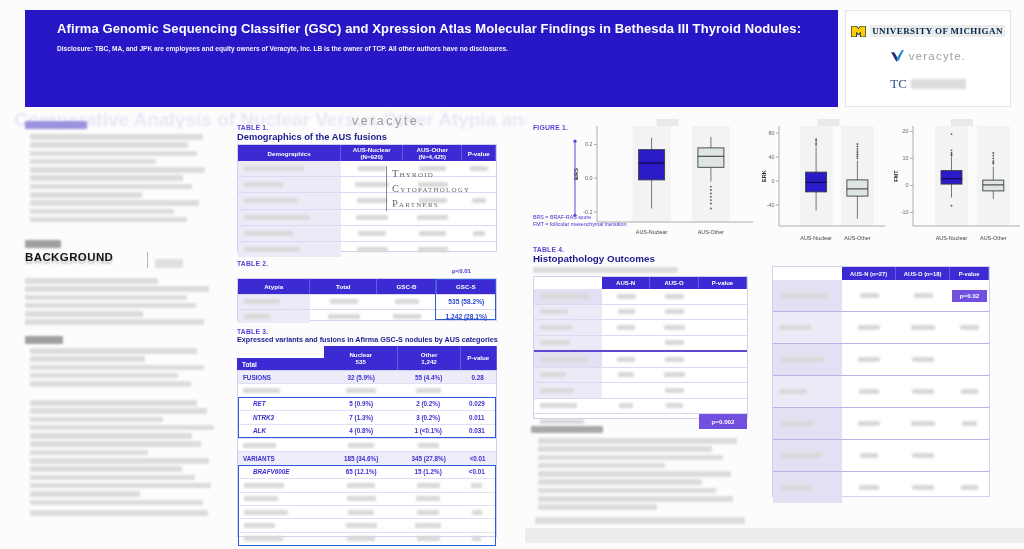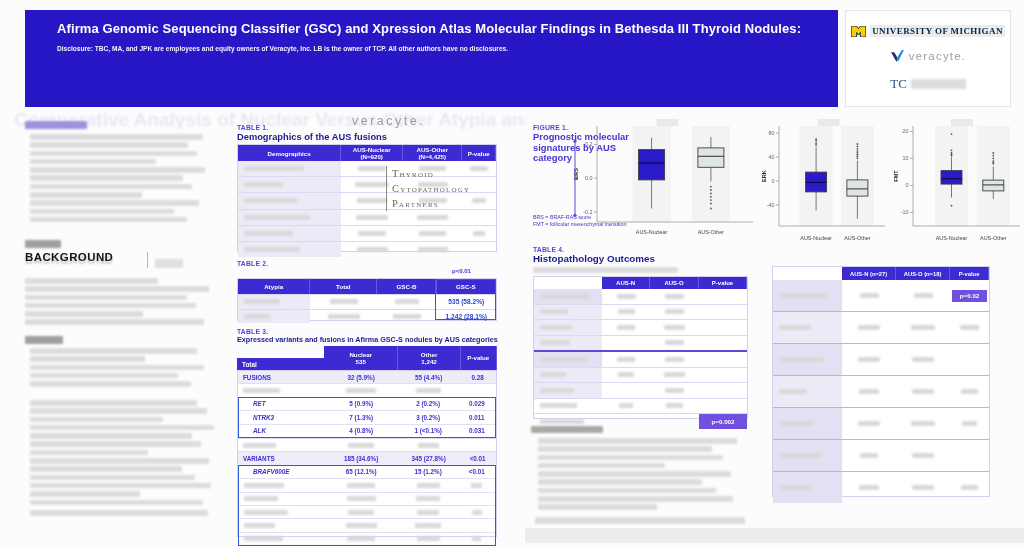--- a/index.html
+++ b/index.html
@@ -438,25 +438,20 @@
             </div>
             <div class="t3val cb">
               <span class="chip" style="width: 25%;"></span>
             </div>
           </div>
       </div>
     </div>
   </div>
 
   <div class="abs tlabel" style="left:533px;top:124px">FIGURE 1.</div>
-  <div class="abs ftitle" style="left:533px;top:132px;width:98px">
-    <div>Prognostic molecular</div>
-    <div>signatures by AUS</div>
-    <div>category</div>
-  </div>
   <div class="abs fnote" style="left:533px;top:214px">
     <div>BRS = BRAF-RAS score</div>
     <div>FMT = follicular mesenchymal transition</div>
   </div>
   <div id="plot-brs" class="abs" style="left:571px;top:118px;width:190px;height:120px"><svg width="190" height="120" viewBox="0 0 190 120">
         <rect x="61.6" y="8" width="38" height="96.0" fill="#f0f0f0" opacity="0.7"></rect>
         <rect x="120.9" y="8" width="38" height="96.0" fill="#f0f0f0" opacity="0.7"></rect>
         <rect x="85.5" y="1" width="22" height="7" fill="#e9e9e9"></rect>
         <line x1="26" y1="8" x2="26" y2="104" stroke="#9a9a9a" stroke-width="0.8"></line>
         <line x1="26" y1="104" x2="182" y2="104" stroke="#9a9a9a" stroke-width="0.8"></line>

